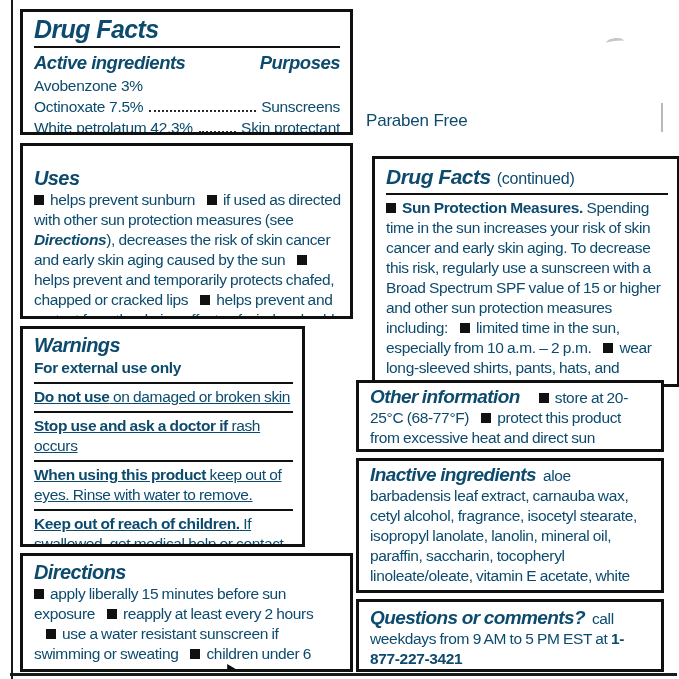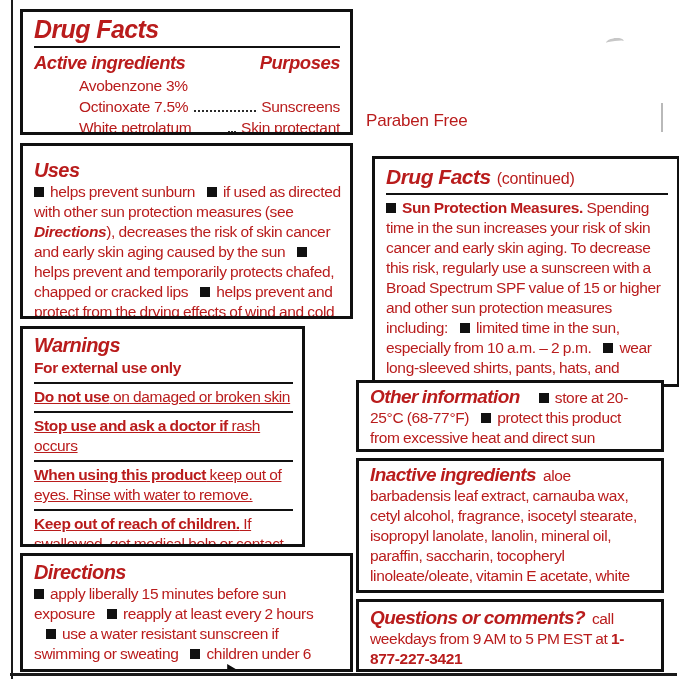--- a/index.html
+++ b/index.html
@@ -1,45 +1,45 @@
 <!DOCTYPE html>
 <html><head>
 <meta charset="utf-8">
 <style>
   html,body{margin:0;padding:0;background:#fff;}
   #canvas{position:relative;width:679px;height:679px;background:#ffffff;
-          font-family:"Liberation Sans", sans-serif;color:#b91c1c;overflow:hidden;}
+          font-family:"Liberation Sans", sans-serif;color:#0c4a6e;overflow:hidden;}
 
   
   .edge-left{position:absolute;left:11px;top:0;width:2px;height:679px;background:#1a1a1a;}
   .edge-bottom{position:absolute;left:10px;top:673px;width:667px;height:3px;background:#1a1a1a;}
   .gray-tick{position:absolute;left:661px;top:103px;width:2px;height:29px;background:#b9b9b9;}
   .smudge{position:absolute;left:606px;top:38px;width:18px;height:5px;border-top:3px solid #9a9a9a;
           border-radius:50%;transform:rotate(-7deg);opacity:.55;}
 
   .panel{position:absolute;box-sizing:border-box;border:3px solid #101010;background:#fff;overflow:hidden;}
   #p-drugfacts {left:20px; top:9px;  width:333px;height:126px;padding:3px 10px 0 11px;}
-  #p-uses      {left:20px; top:143px;width:333px;height:176px;padding:12px 9px 0 11px;}
+  #p-uses      {left:20px; top:143px;width:333px;height:176px;padding:20px 9px 0 11px;}
   #p-warnings  {left:20px; top:326px;width:285px;height:221px;padding:4px 9px 0 11px;}
   #p-directions{left:20px; top:553px;width:333px;height:119px;padding:4px 9px 0 11px;}
   #p-continued {left:356px;top:156px;width:308px;height:231px;padding:5px 9px 0 11px;margin-left:16px;}
   #p-other     {left:356px;top:380px;width:308px;height:72px; padding:4px 9px 12px 11px;}
   #p-inactive  {left:356px;top:458px;width:308px;height:135px;padding:4px 9px 0 11px;}
   #p-questions {left:356px;top:599px;width:308px;height:73px; padding:6px 9px 0 11px;}
 
   #paraben{position:absolute;left:366px;top:111px;font-size:17px;letter-spacing:-0.2px;}
 
   .df-title{font-size:25px;line-height:29px;font-weight:bold;font-style:italic;letter-spacing:-0.6px;}
   .df-title-sm{font-size:21px;line-height:25px;font-weight:bold;font-style:italic;letter-spacing:-0.5px;}
   .subtitle{font-size:16px;font-weight:normal;font-style:normal;margin-left:6px;letter-spacing:-0.2px;}
   .rule{border:none;border-top:2.5px solid #111;margin:2px 0 3px 0;}
 
   .cols-header{display:flex;justify-content:space-between;font-size:18.5px;line-height:24px;
                font-weight:bold;font-style:italic;letter-spacing:-0.5px;}
-  .ing-row{display:flex;align-items:baseline;font-size:15.5px;line-height:21px;letter-spacing:-0.3px;margin-left:45px;}
+  .ing-row{display:flex;align-items:baseline;font-size:15.5px;line-height:21px;letter-spacing:-0.3px;}
   .ing-row .leader{flex:1;border-bottom:2px dotted #2b2b2b;margin:0 5px 4px 6px;min-width:8px;}
   .ing-row .purpose{white-space:nowrap;}
 
   .sec-heading{font-size:20px;line-height:24px;font-weight:bold;font-style:italic;letter-spacing:-0.6px;}
   .inline-heading{font-size:19px;font-weight:bold;font-style:italic;letter-spacing:-0.6px;margin-right:7px;}
   .body{font-size:15.5px;line-height:20px;letter-spacing:-0.35px;word-spacing:-0.5px;}
 
   .run-b{font-weight:bold;}
   .run-bi{font-weight:bold;font-style:italic;}
   .icon-bullet{display:inline-block;width:10px;height:10px;background:#111;margin:0 6px 0 12px;}

